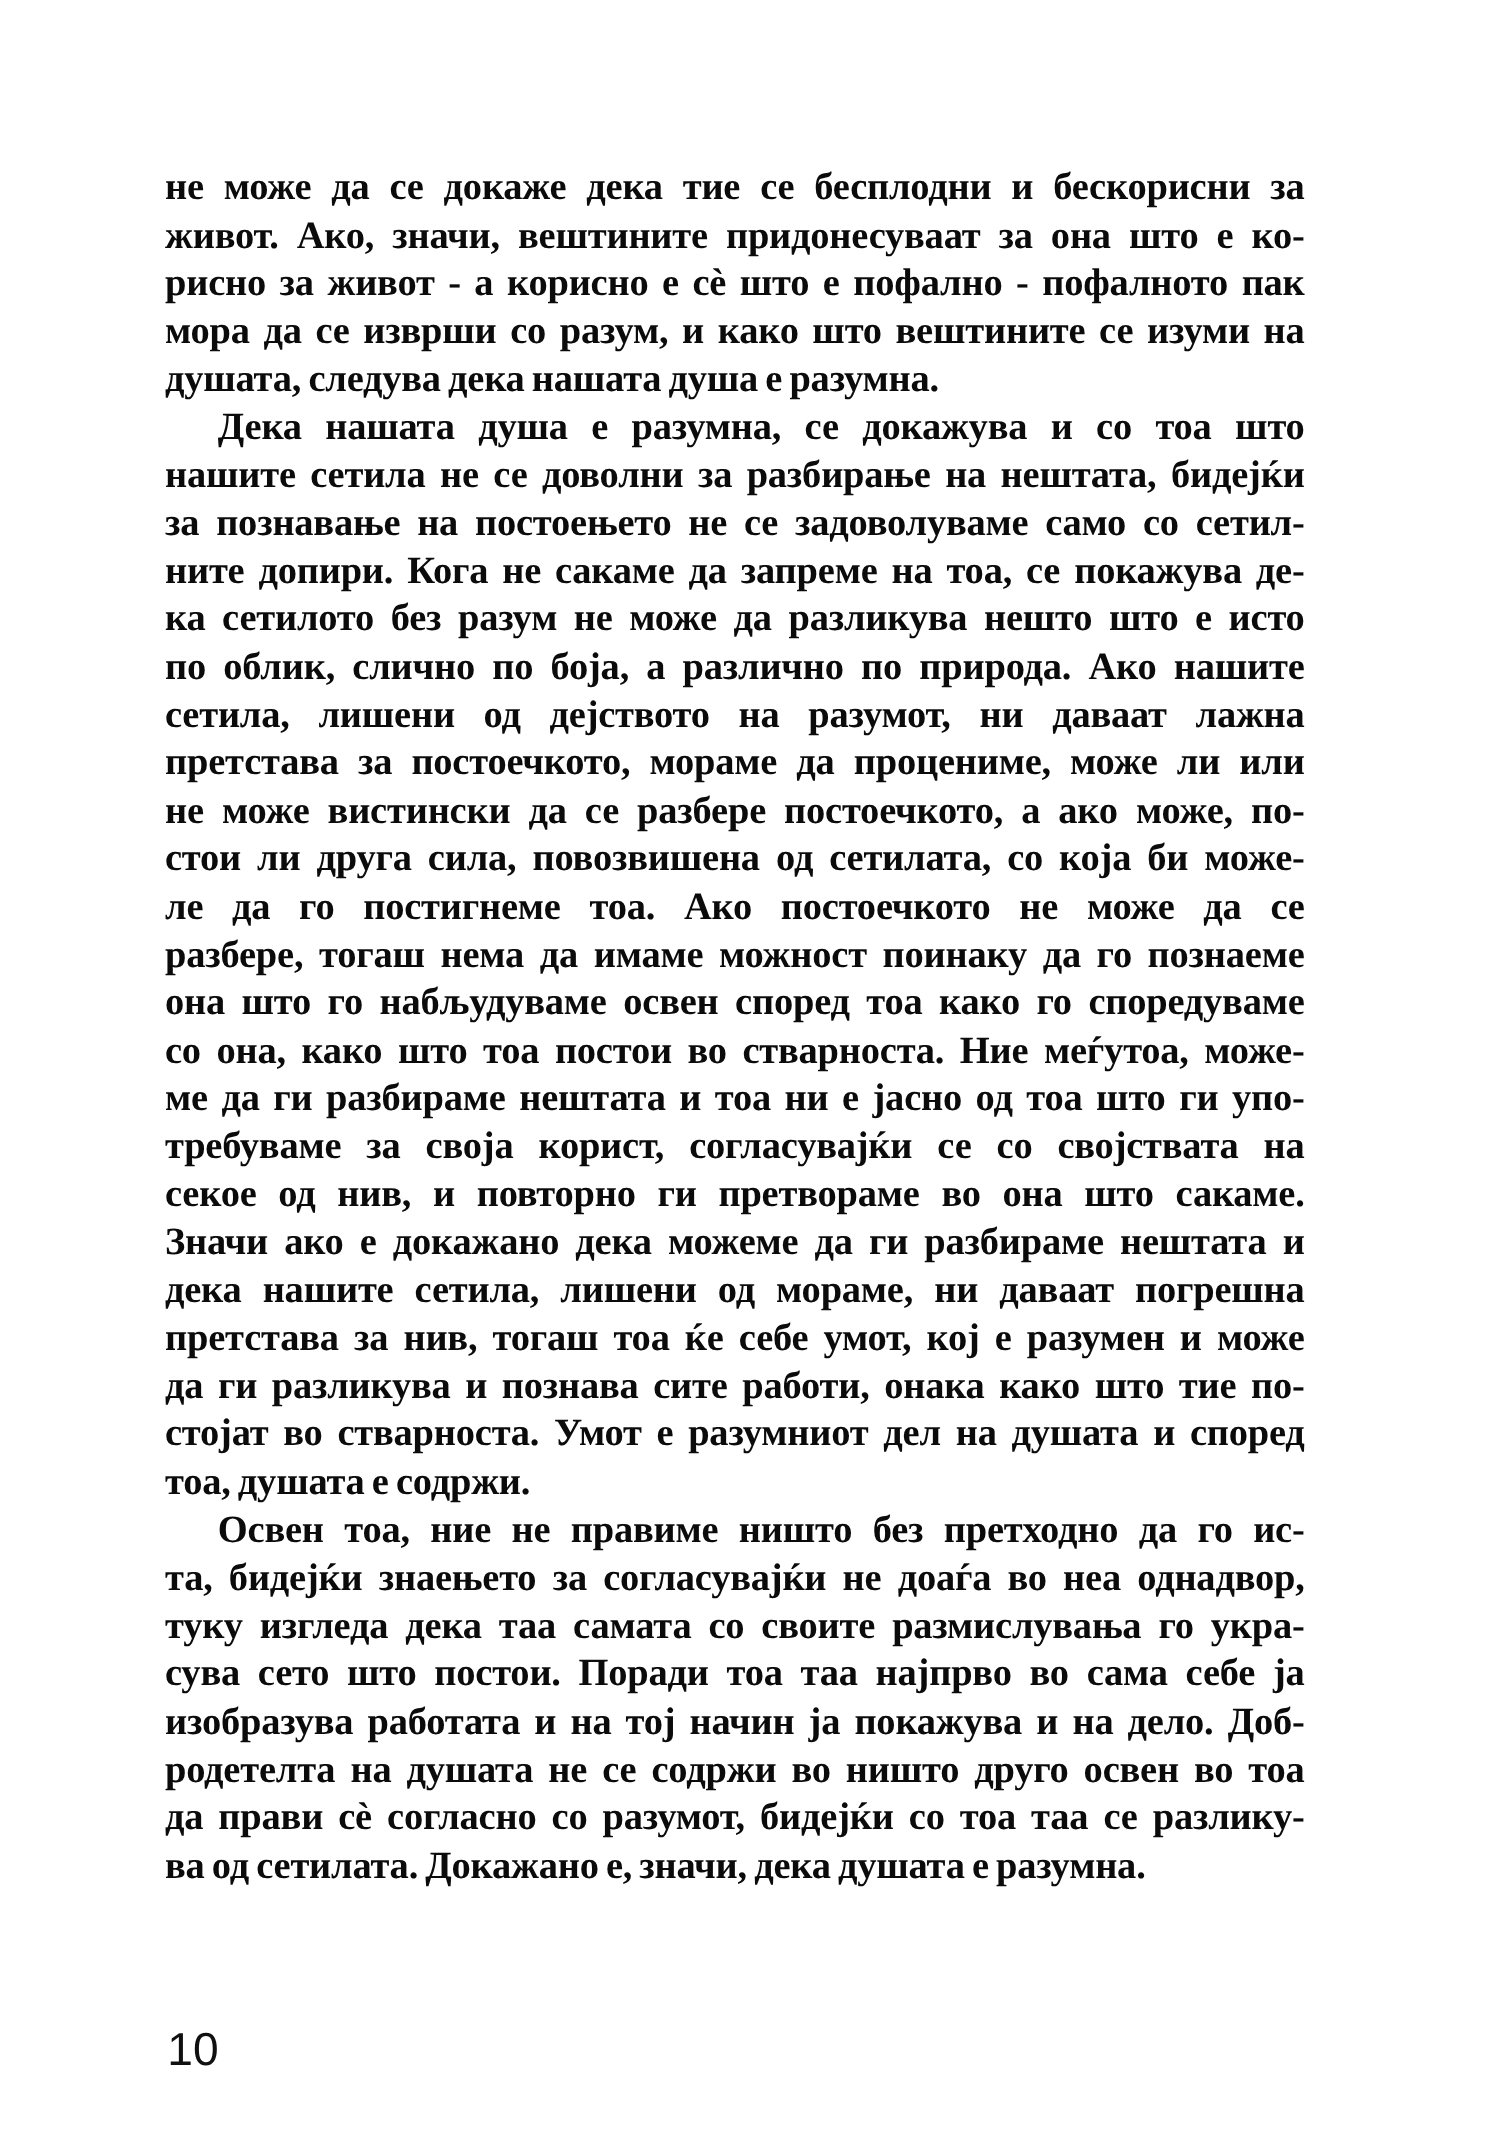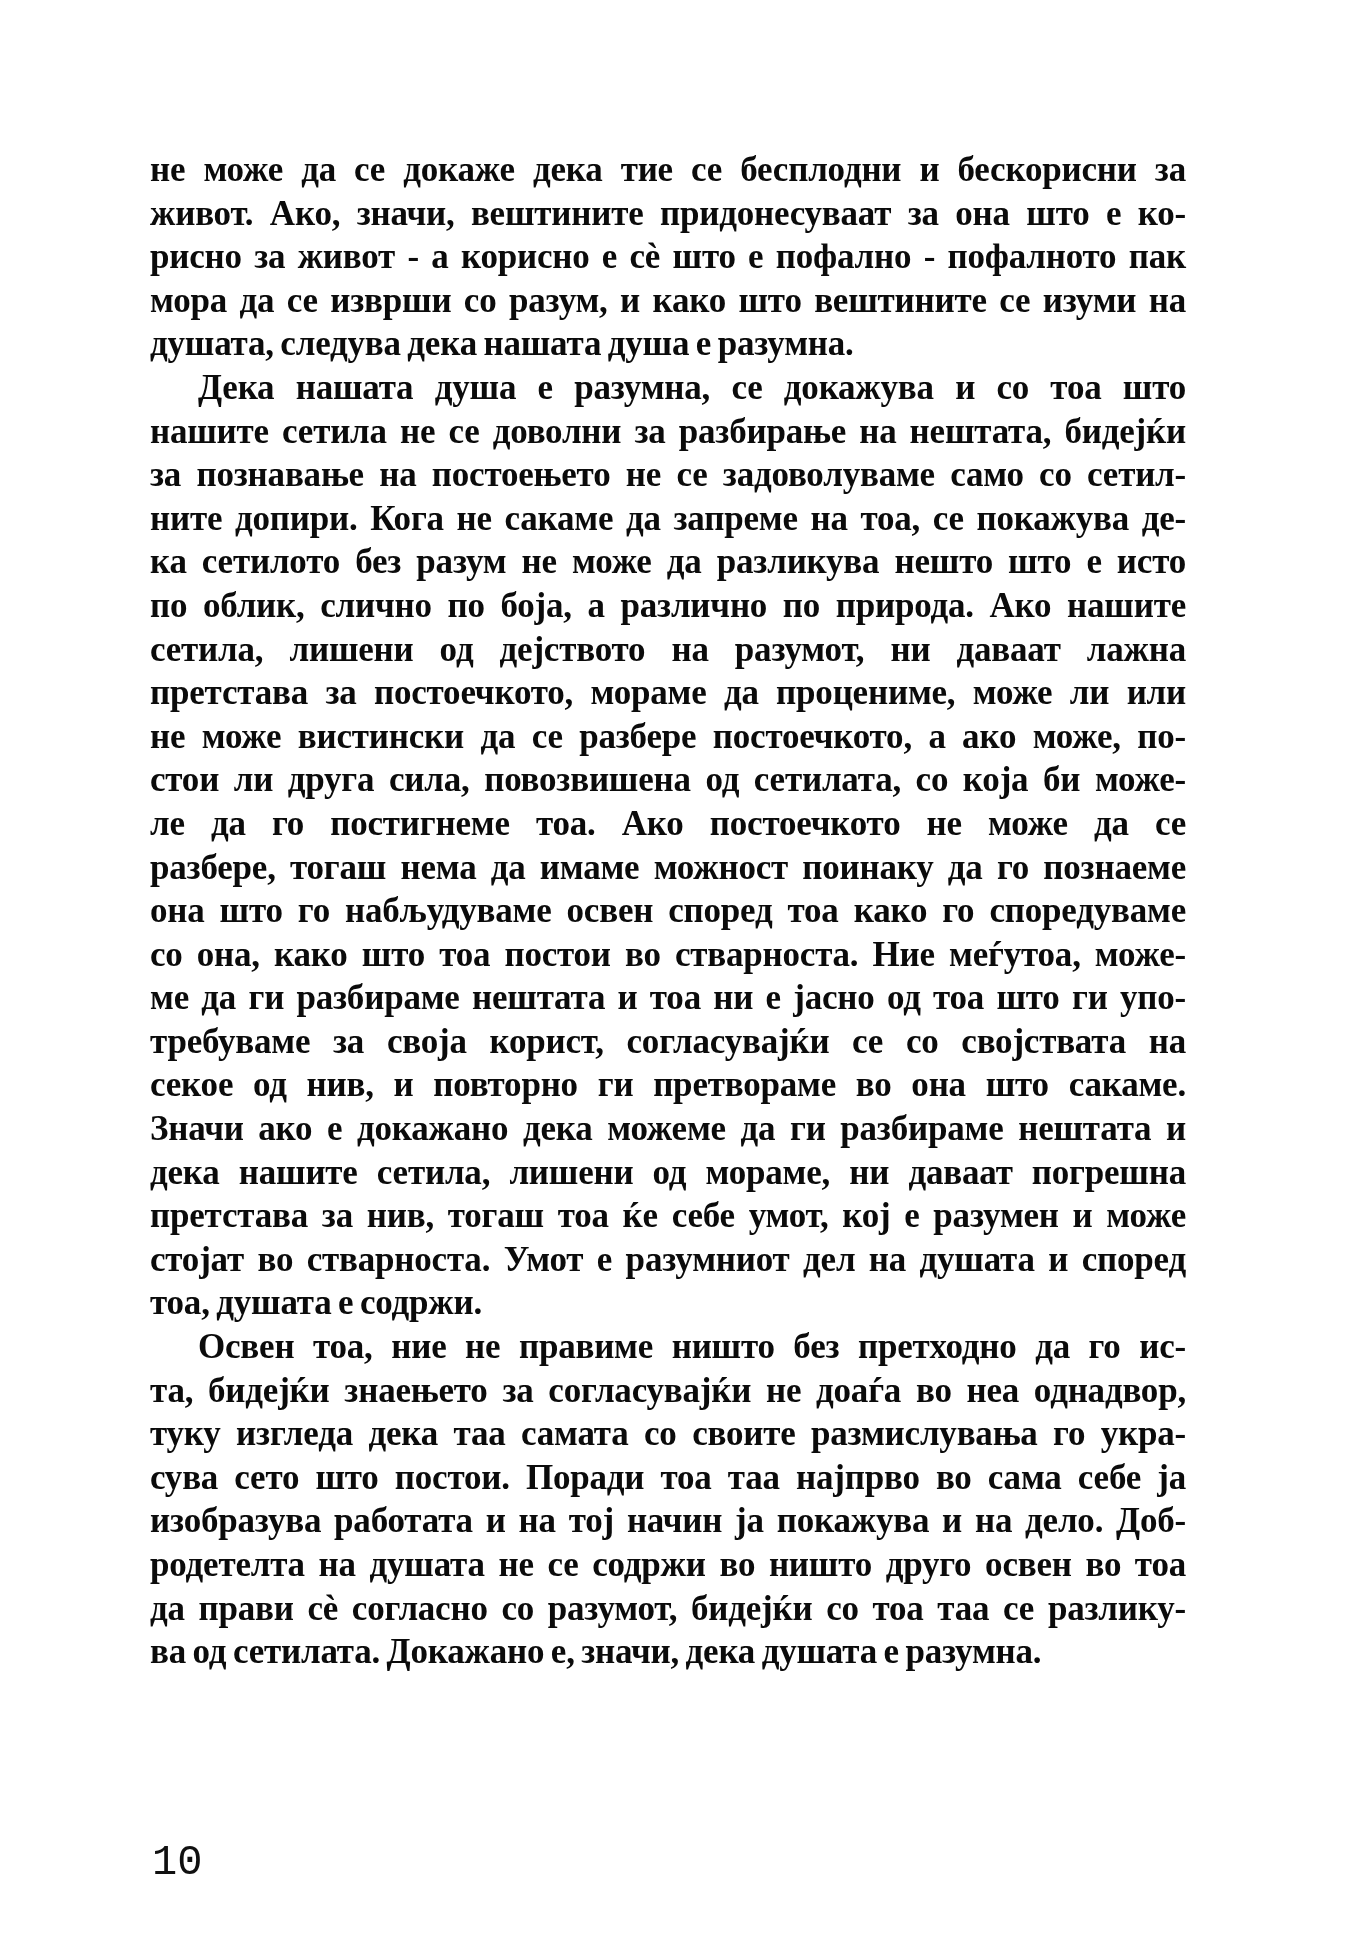--- a/index.html
+++ b/index.html
@@ -45,21 +45,21 @@
   .line.last {
     text-align-last: left;
   }
   .line.indent {
     text-indent: 48px;
   }
   .page-number {
     position: absolute;
     left: 152px;
     top: 1842px;
-    font-family: Liberation Mono, monospace;
+    font-family: Liberation Sans, sans-serif;
     font-size: 42px;
     line-height: 1;
     color: #101010;
   }
 </style>
 </head>
 <body>
 
 <div class="page">
   <div class="text-block" id="text-block">
@@ -84,20 +84,21 @@
         <span class="line">ле да го постигнеме тоа. Ако постоечкото не може да се</span>
         <span class="line">разбере, тогаш нема да имаме можност поинаку да го познаеме</span>
         <span class="line">она што го набљудуваме освен според тоа како го споредуваме</span>
         <span class="line">со она, како што тоа постои во стварноста. Ние меѓутоа, може-</span>
         <span class="line">ме да ги разбираме нештата и тоа ни е јасно од тоа што ги упо-</span>
         <span class="line">требуваме за своја корист, согласувајќи се со својствата на</span>
         <span class="line">секое од нив, и повторно ги претвораме во она што сакаме.</span>
         <span class="line">Значи ако е докажано дека можеме да ги разбираме нештата и</span>
         <span class="line">дека нашите сетила, лишени од мораме, ни даваат погрешна</span>
         <span class="line">претстава за нив, тогаш тоа ќе себе умот, кој е разумен и може</span>
+        <span class="line">да ги разликува и познава сите работи, онака како што тие по-</span>
         <span class="line">стојат во стварноста. Умот е разумниот дел на душата и според</span>
         <span class="line last">тоа, душата е содржи.</span>
       </p>
       <p class="para">
         <span class="line indent">Освен тоа, ние не правиме ништо без претходно да го ис-</span>
         <span class="line">та, бидејќи знаењето за согласувајќи не доаѓа во неа однадвор,</span>
         <span class="line">туку изгледа дека таа самата со своите размислувања го укра-</span>
         <span class="line">сува сето што постои. Поради тоа таа најпрво во сама себе ја</span>
         <span class="line">изобразува работата и на тој начин ја покажува и на дело. Доб-</span>
         <span class="line">родетелта на душата не се содржи во ништо друго освен во тоа</span>

